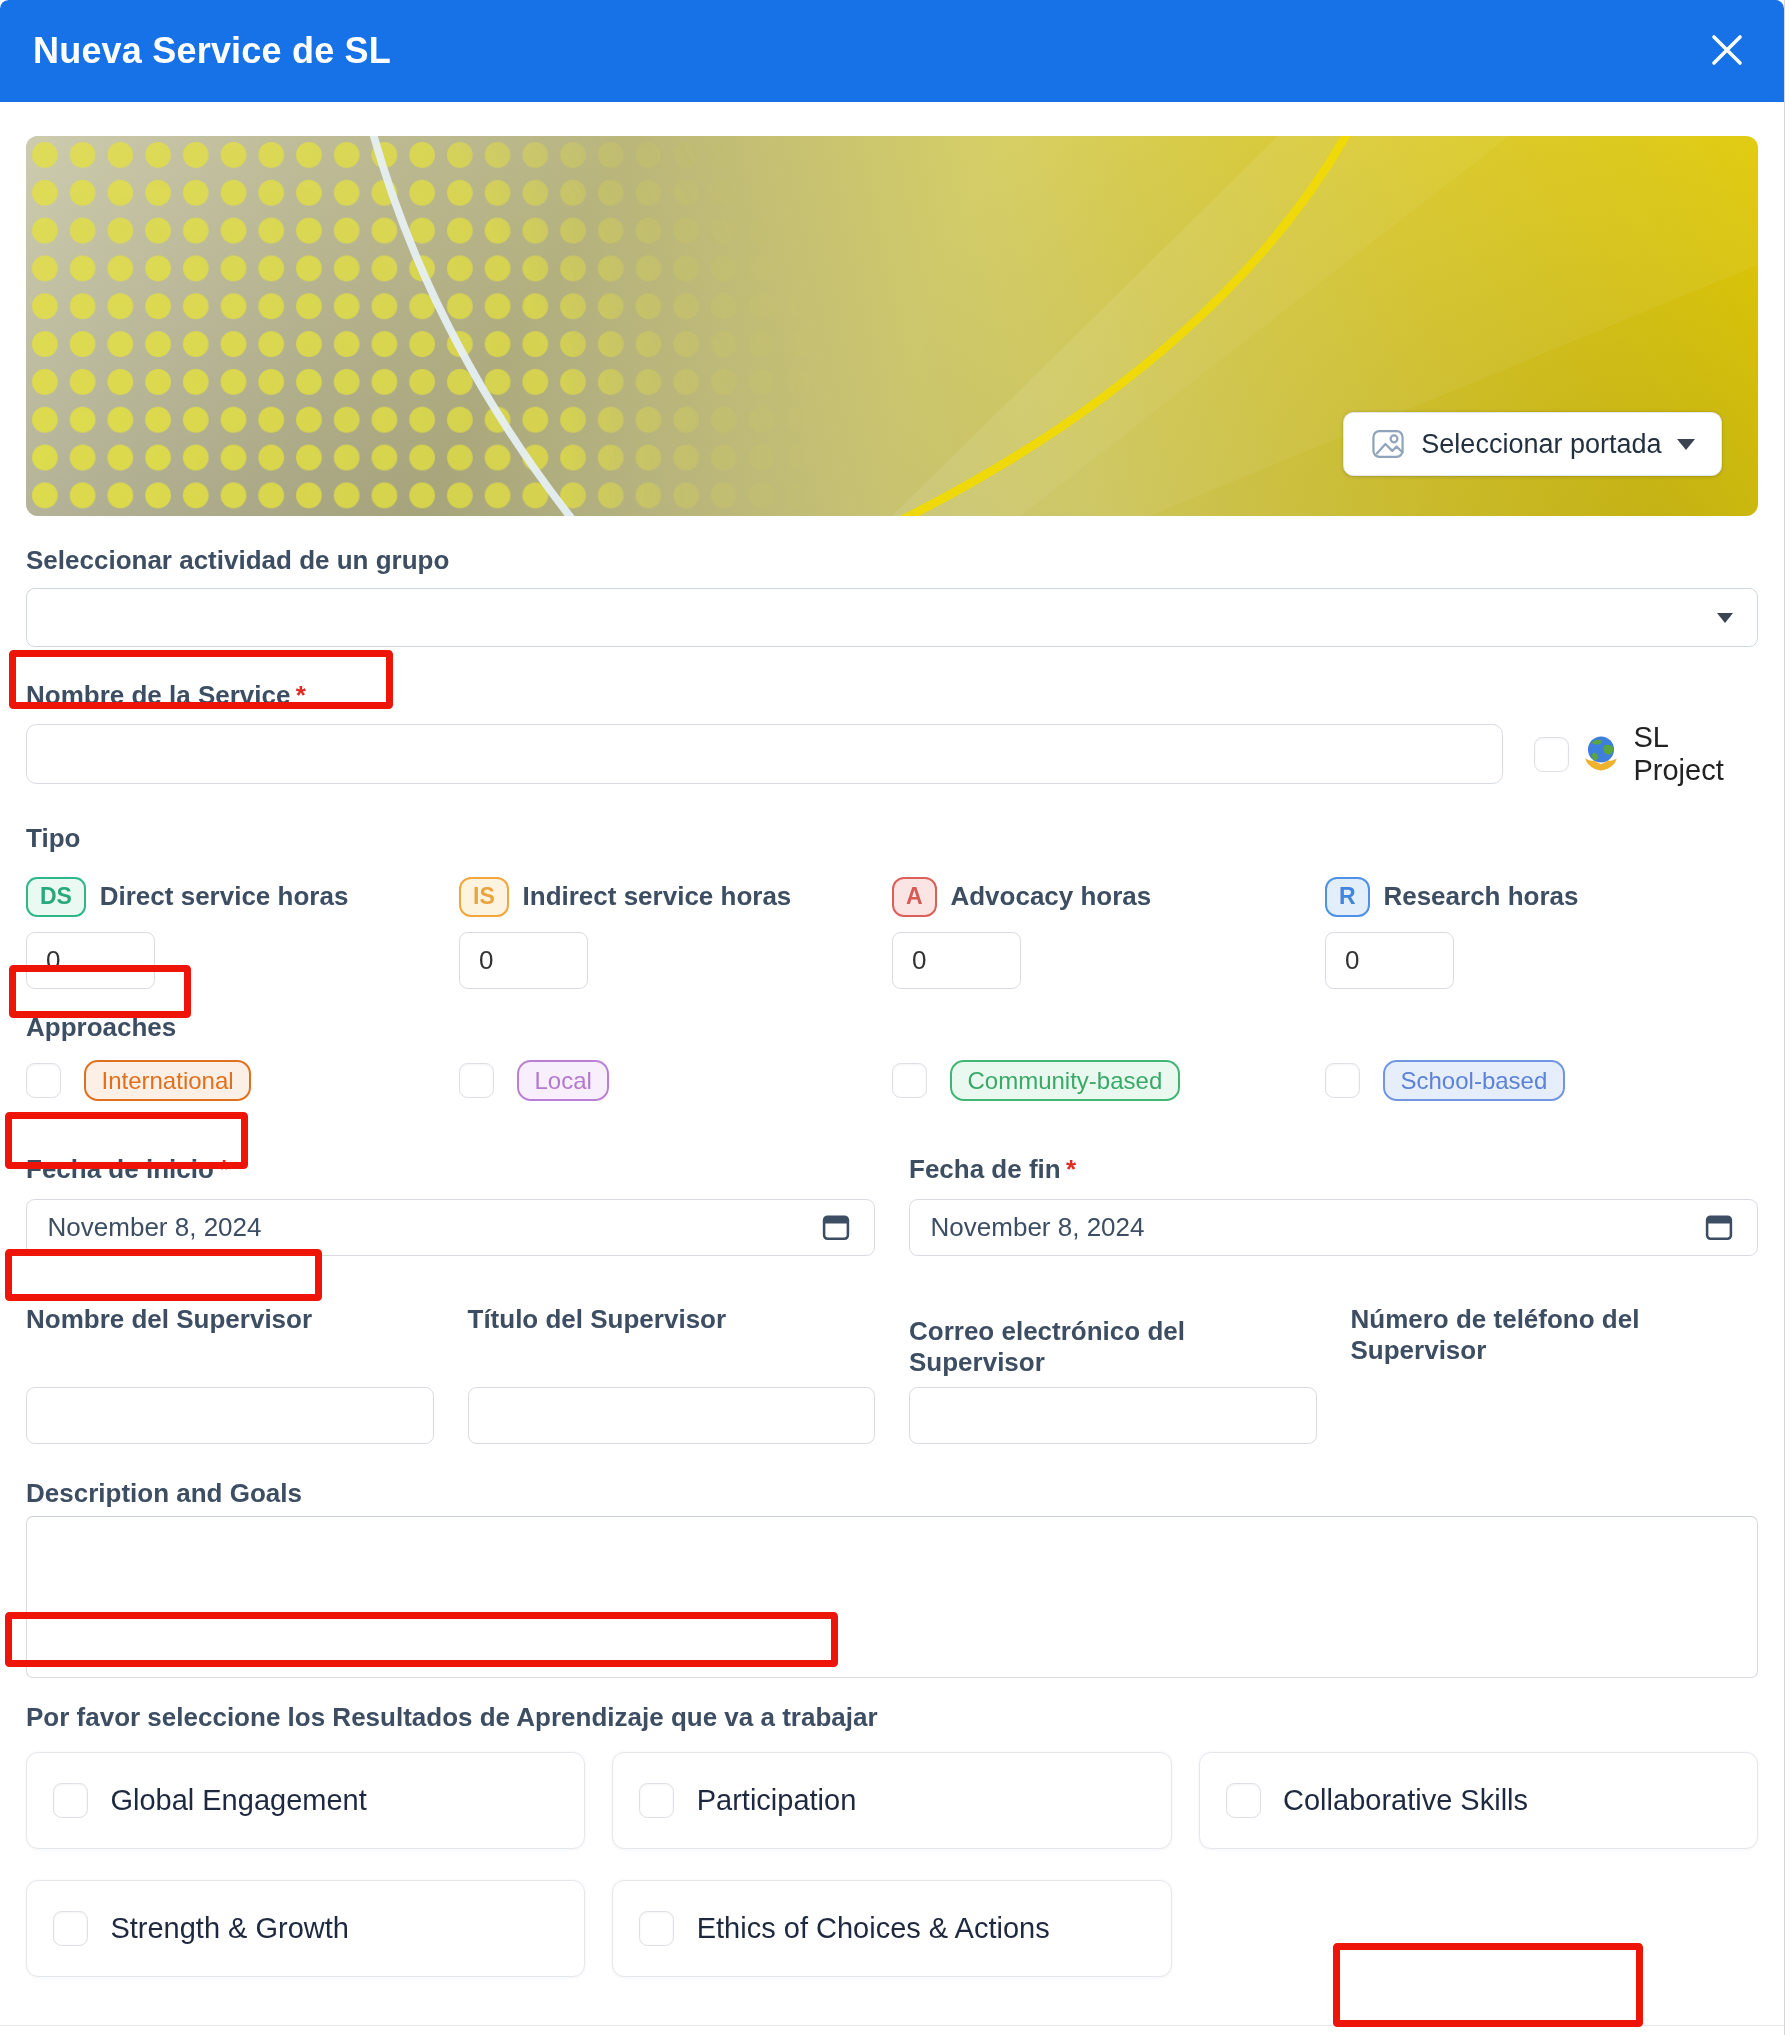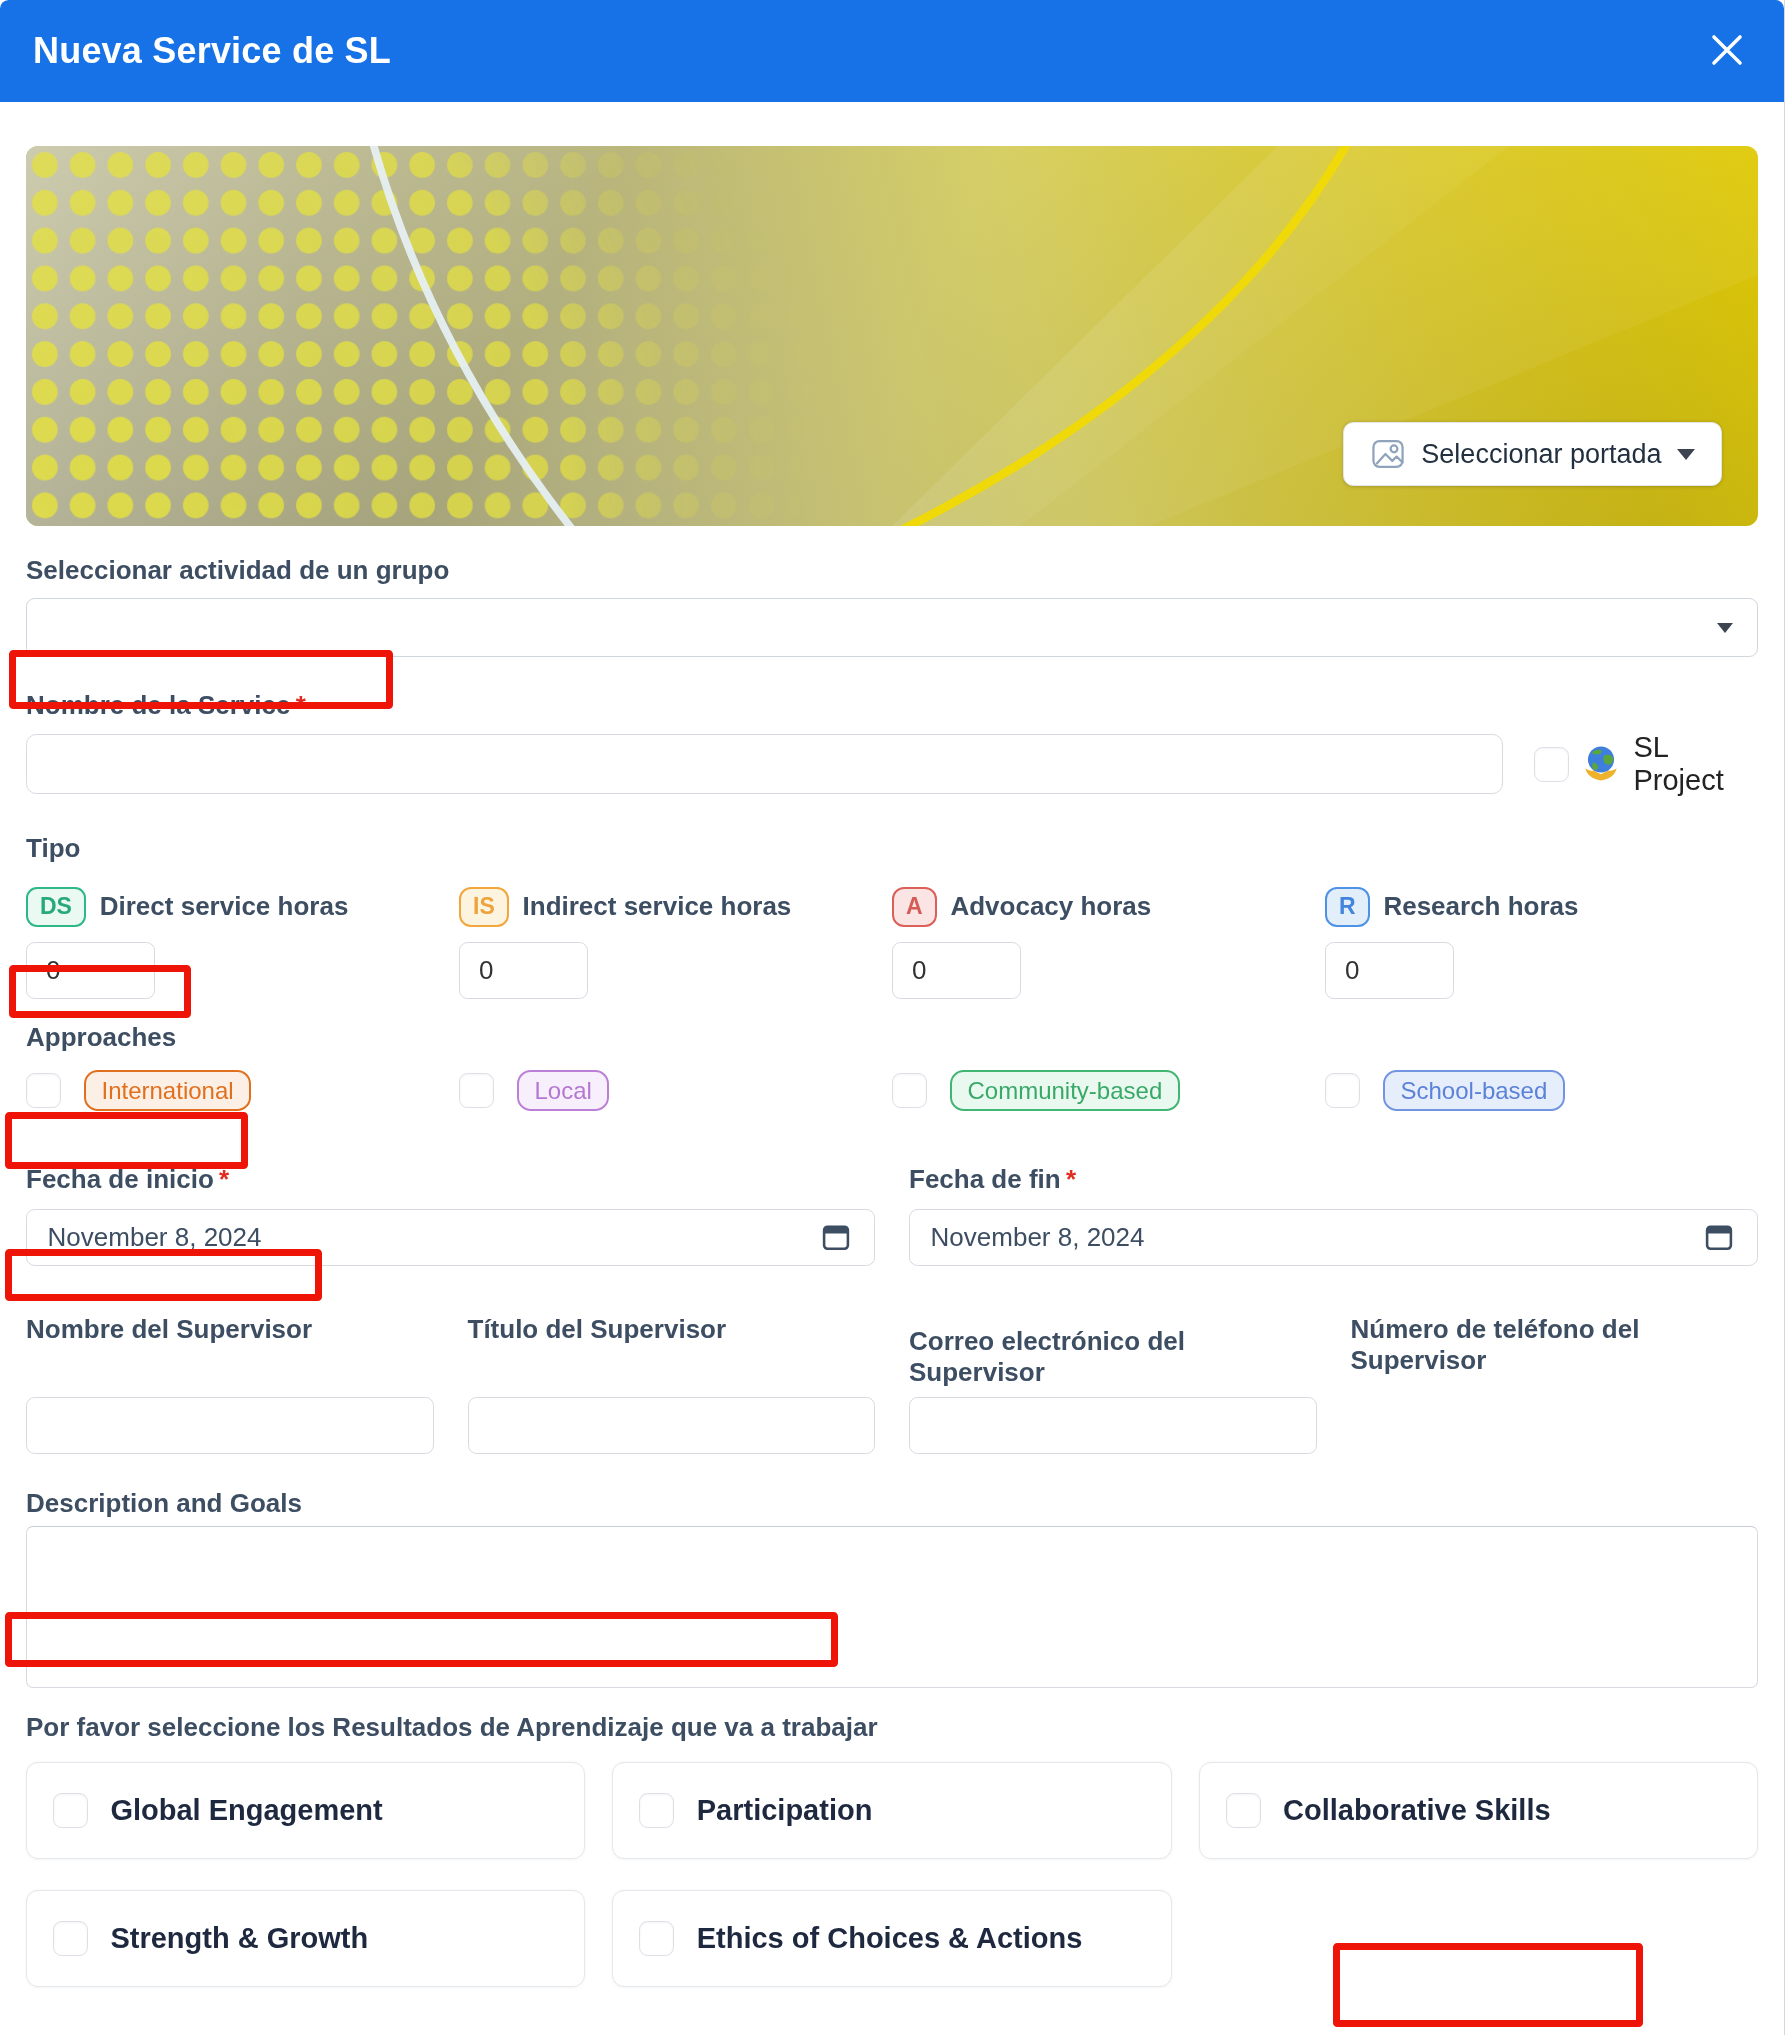--- a/index.html
+++ b/index.html
@@ -5,21 +5,21 @@
   html,body{margin:0;padding:0;background:#fff;}
   body{font-family:"Liberation Sans",sans-serif;-webkit-font-smoothing:antialiased;}
   .modal{position:relative;width:1784px;height:2036px;background:#fff;outline:0.9px solid #d6d6d6;overflow:hidden;box-sizing:border-box;}
 
   
   .hdr{height:102px;background:#1672e6;border-radius:8.6px 8.6px 0 0;display:flex;align-items:center;justify-content:space-between;padding:0 33px;box-sizing:border-box;}
   .hdr-title{color:#fff;font-size:36px;font-weight:700;letter-spacing:0.2px;}
   .hdr-close{width:48px;height:48px;display:flex;align-items:center;justify-content:center;cursor:pointer;background:none;border:none;padding:0;}
 
   
-  .bd{padding:18px 26px;box-sizing:border-box;}
+  .bd{padding:8px 26px;box-sizing:border-box;}
 
   
   .banner{position:relative;margin-top:26px;height:380px;border-radius:12px;overflow:hidden;}
   .banner svg{display:block;width:100%;height:100%;}
   .cover-btn{position:absolute;right:36px;bottom:40px;height:62px;background:#fff;border:0.9px solid #e3e6ea;border-radius:10.3px;display:flex;align-items:center;gap:15.5px;padding:0 26px;cursor:pointer;box-shadow:0 0.9px 3.4px rgba(0,0,0,.18);}
   .cover-btn .lbl{font-size:27px;color:#22303f;}
   .caret{width:0;height:0;border-left:9.5px solid transparent;border-right:9.5px solid transparent;border-top:11.2px solid #3b4450;}
 
   
   .sec-label{margin-top:29px;font-size:26px;font-weight:600;color:#3d4e63;line-height:31px;}
@@ -79,21 +79,21 @@
 
   
   .desc-label{margin-top:34px;}
   .desc-area{margin-top:6.9px;width:100%;height:162px;border-radius:6.9px;border-top-color:#c9ced6;}
 
   
   .out-label{margin-top:24px;}
   .cards{margin-top:19px;display:grid;grid-template-columns:repeat(3,1fr);column-gap:27px;}
   .cards.r2{margin-top:31px;}
   .card{height:97px;border:1.7px solid #e4e7eb;border-radius:12px;display:flex;align-items:center;gap:22.4px;padding:0 26px;box-sizing:border-box;box-shadow:0 0.9px 2.6px rgba(40,50,70,.05);cursor:pointer;background:#fff;}
-  .card .t{font-size:29px;color:#1e2940;font-weight:700;}
+  .card .t{font-size:29px;color:#1e2940;font-weight:400;}
 
   
   .ftr{margin-top:40px;border-top:1.7px solid #e7e9ec;height:89px;display:flex;align-items:center;justify-content:space-between;padding:0 26px;box-sizing:border-box;}
   .ftr-left{display:flex;align-items:center;gap:19px;}
   .cb-on{width:38px;height:38px;border-radius:10.3px;background:#1673e8;display:flex;align-items:center;justify-content:center;cursor:pointer;flex:none;}
   .ftr-text{font-size:27px;color:#2d2d2d;}
   .ftr-right{display:flex;align-items:center;gap:15.5px;}
   .submit{height:62px;padding:0 19px;background:#1672e6;color:#fff;border:none;border-radius:6.9px;font-size:26px;font-weight:700;font-family:"Liberation Sans",sans-serif;cursor:pointer;}
   .or{font-size:27.5px;color:#3a3a3a;}
   .cancel{font-size:27.5px;color:#e85c48;cursor:pointer;text-decoration:none;}

